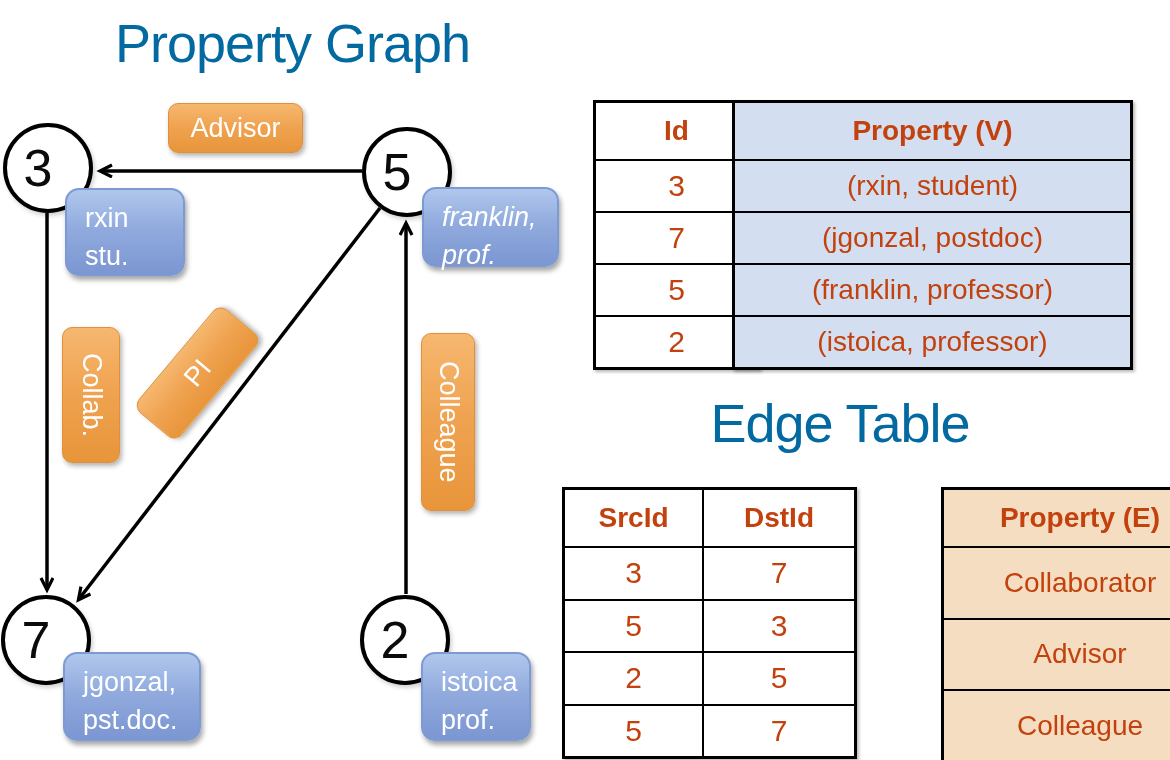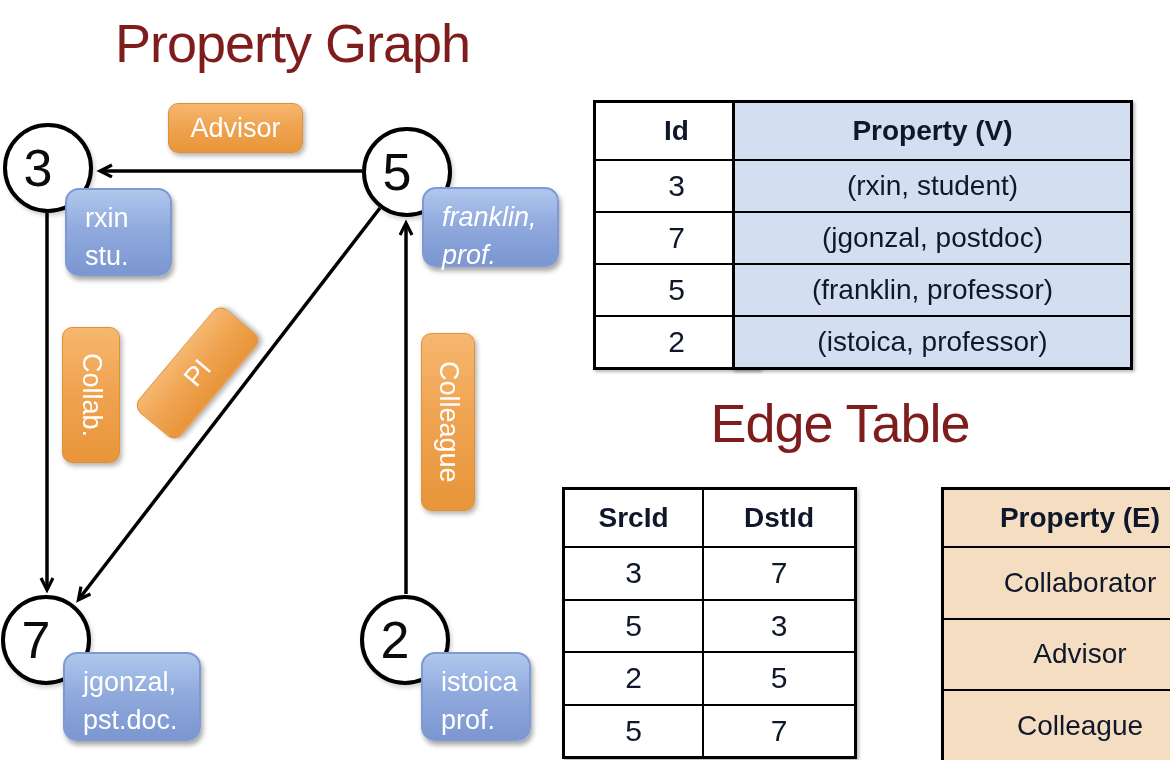--- a/index.html
+++ b/index.html
@@ -1,21 +1,21 @@
 <!DOCTYPE html>
 <html><head>
 <meta charset="utf-8">
 <style>
   * { margin:0; padding:0; box-sizing:border-box; }
   html,body { width:1170px; height:760px; background:#fff; overflow:hidden;
               font-family:"Liberation Sans", sans-serif; }
   .canvas { position:relative; width:1170px; height:760px; background:#fff; }
 
   .big-title { position:absolute; text-align:center; font-size:54px; font-weight:300;
-               letter-spacing:-1px; color:#7f1d1d; white-space:nowrap; }
+               letter-spacing:-1px; color:#0369a1; white-space:nowrap; }
   #pg-title { left:0; top:12px; width:585px; }
   #vt-title { left:575px; top:16px; width:530px; }
   #et-title { left:575px; top:392px; width:530px; }
 
   
   #edges-svg { position:absolute; left:0; top:0; width:585px; height:760px; }
 
   .node { position:absolute; width:90px; height:90px; border:4px solid #000; border-radius:50%;
           background:#fff; display:flex; align-items:center; justify-content:center;
           box-shadow:2px 3px 4px rgba(0,0,0,0.18); }
@@ -33,21 +33,21 @@
             box-shadow:2px 3px 5px rgba(0,0,0,0.3);
             display:flex; align-items:center; justify-content:center;
             font-size:27px; }
   .elabel.vertical span { writing-mode:vertical-rl; text-orientation:sideways; }
   #label-pi { transform:rotate(-50deg); }
 
   
   .tblbox { position:absolute; border:3px solid #000; background:#fff;
             box-shadow:2px 2px 3px rgba(0,0,0,0.28); display:grid; }
   .cell { display:flex; align-items:center; justify-content:center;
-          font-size:28px; color:#0f172a; border-top:2.5px solid #000; }
+          font-size:28px; color:#c2410c; border-top:2.5px solid #000; }
   .cell.first { border-top:none; }
   .cell.hdr { font-weight:bold; }
   .cell.num { font-size:30px; font-weight:300; }
   .bluefill  { background:#d3dff1; }
   .tanfill   { background:#f5ddc2; }
   .divleft   { border-left:2.5px solid #000; }
 
   #vt-id   { left:593px; top:100px; width:167px; height:270px; grid-template-rows:56px repeat(4,1fr); }
   #vt-prop { left:732px; top:100px; width:401px; height:270px; grid-template-rows:56px repeat(4,1fr); }
   #et-ids  { left:562px; top:487px; width:295px; height:272px;
@@ -93,21 +93,21 @@
   <div class="elabel vertical" id="label-collab" style="left:62px; top:327px; width:58px; height:136px;">
     <span>Collab.</span>
   </div>
   <div class="elabel" id="label-pi" style="left:130px; top:345px; width:135px; height:56px;">
     <span>PI</span>
   </div>
   <div class="elabel vertical" id="label-colleague" style="left:421px; top:333px; width:54px; height:178px;">
     <span>Colleague</span>
   </div>
 
-  <div class="vbox" style="left:65px; top:188px; width:107px; height:88px;">
+  <div class="vbox" style="left:65px; top:188px; width:120px; height:88px;">
     <div>rxin</div>
     <div>stu.</div>
   </div>
   <div class="vbox" style="left:422px; top:187px; width:137px; height:80px;font-style:italic;">
     <div>franklin,</div>
     <div>prof.</div>
   </div>
   <div class="vbox" style="left:63px; top:652px; width:138px; height:89px;">
     <div>jgonzal,</div>
     <div>pst.doc.</div>

